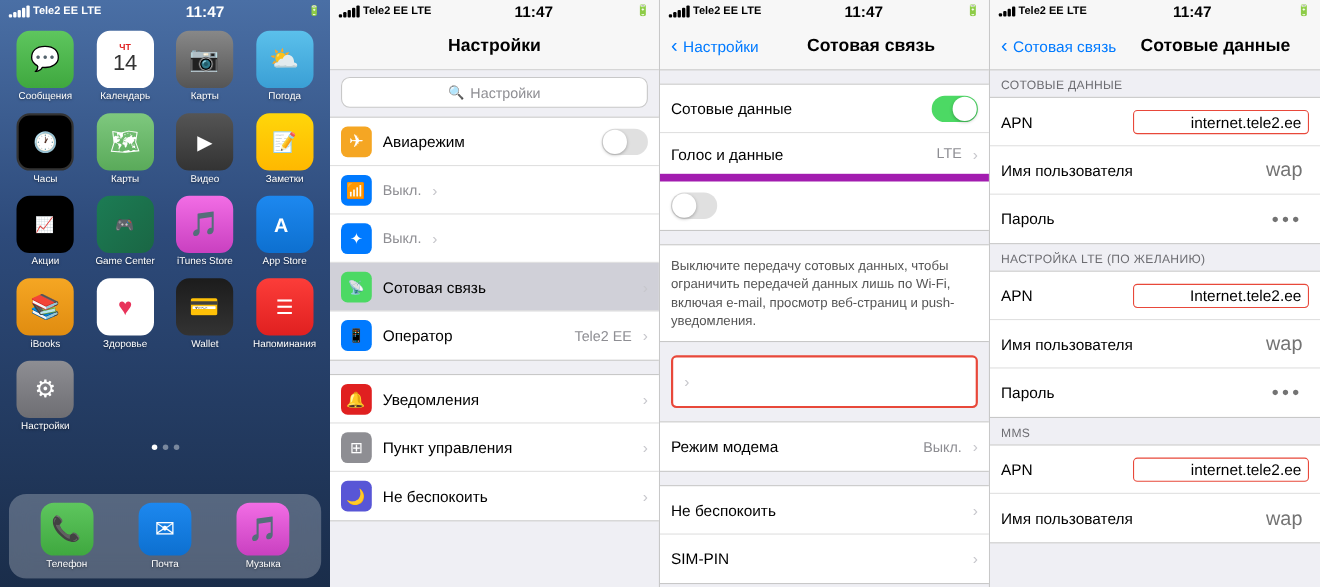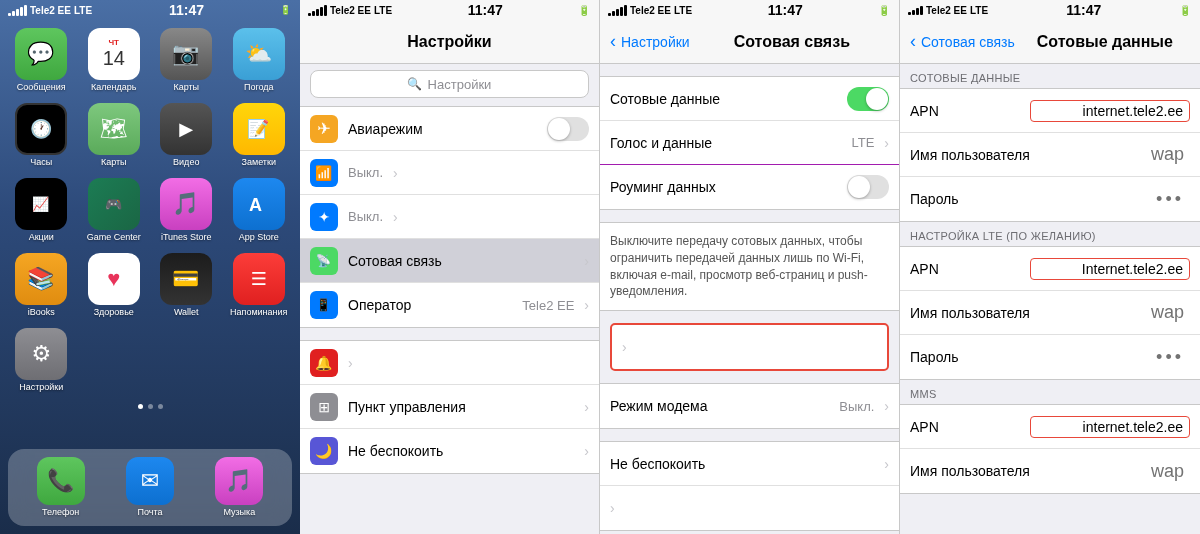--- a/index.html
+++ b/index.html
@@ -502,20 +502,21 @@
       <span class="settings-chevron">›</span>
     </div>
   </div>
 
   <div class="settings-group" style="margin-top:12px">
 
     <div class="settings-row">
       <div class="settings-row-icon" style="background:#e02020">
           <span style="color:#fff;font-size:14px">🔔</span>
         </div>
+      <span class="settings-row-label">Уведомления</span>
       <span class="settings-chevron">›</span>
     </div>
 
     <div class="settings-row">
       <div class="settings-row-icon" style="background:#8e8e93">
           <span style="color:#fff;font-size:14px">⊞</span>
         </div>
       <span class="settings-row-label">Пункт управления</span>
       <span class="settings-chevron">›</span>
     </div>
@@ -555,28 +556,27 @@
 
   <div class="cellular-data-section" style="margin-top:12px">
 
     <div class="settings-row" style="border-bottom:1px solid #e0e0e0">
       <span class="settings-row-label">Сотовые данные</span>
       <div class="toggle on">
         <div class="toggle-knob"></div>
       </div>
     </div>
 
-    <div class="settings-row" style="border-bottom:1px solid #a21caf">
+    <div class="settings-row" style="border-bottom:7px solid #a21caf">
       <span class="settings-row-label">Голос и данные</span>
       <span class="settings-row-value">LTE</span>
       <span class="settings-chevron">›</span>
     </div>
 
     <div class="settings-row">
-      <span class="settings-row-label">Роуминг данных</span>
       <div class="toggle off">
         <div class="toggle-knob"></div>
       </div>
     </div>
   </div>
 
   <div class="info-box">
     <span>Выключите передачу сотовых данных, чтобы ограничить передачей данных лишь по Wi-Fi, включая e-mail, просмотр веб-страниц и push-уведомления.</span>
   </div>
 
@@ -593,20 +593,21 @@
       <span class="settings-chevron">›</span>
     </div>
   </div>
 
   <div style="background:#fff;border-top:1px solid #c8c8c8;border-bottom:1px solid #c8c8c8;margin-top:12px">
     <div class="settings-row" style="border-bottom:1px solid #e0e0e0">
       <span class="settings-row-label">Не беспокоить</span>
       <span class="settings-chevron">›</span>
     </div>
     <div class="settings-row">
+      <span class="settings-row-label">SIM-PIN</span>
       <span class="settings-chevron">›</span>
     </div>
   </div>
 </div>
 
 <div class="panel-apn">
   <div class="status-bar" style="background:rgba(247,247,247,0.95);color:#000">
     <div class="status-left" style="color:#000">
       <div class="signal-bars">
         <div class="signal-bar" style="height:3px;background:#000"></div>

